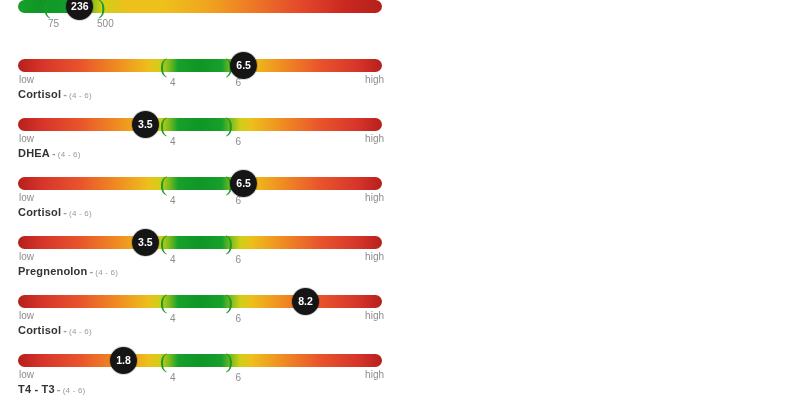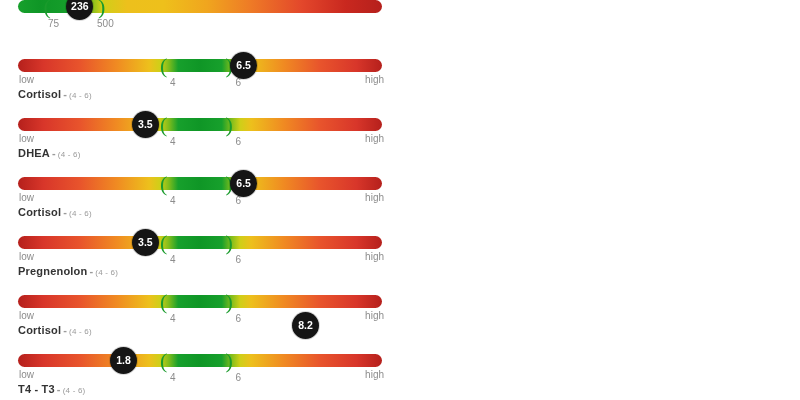--- a/index.html
+++ b/index.html
@@ -160,21 +160,21 @@
     </div>
     <div class="row" style="top: 280px;">
       <div class="row-title"><span>Cortisol</span><span class="dash">-</span><span class="range">(4 - 6)</span></div>
       <div class="track"></div>
       <div class="bracket" style="left: 159.1px;">(</div>
       <div class="bracket" style="left: 224.62px;">)</div>
       <div class="tick" style="left: 151.6px;">4</div>
       <div class="tick" style="left: 217.12px;">6</div>
       <div class="endlabel low">low</div>
       <div class="endlabel high">high</div>
-      <div class="badge" style="left: 292.06px; margin-top: 24px;">8.2</div>
+      <div class="badge" style="left: 292.06px;">8.2</div>
     </div>
     <div class="row" style="top: 339px;">
       <div class="row-title"><span>T4 - T3</span><span class="dash">-</span><span class="range">(4 - 6)</span></div>
       <div class="track"></div>
       <div class="bracket" style="left: 159.1px;">(</div>
       <div class="bracket" style="left: 224.62px;">)</div>
       <div class="tick" style="left: 151.6px;">4</div>
       <div class="tick" style="left: 217.12px;">6</div>
       <div class="endlabel low">low</div>
       <div class="endlabel high">high</div>

